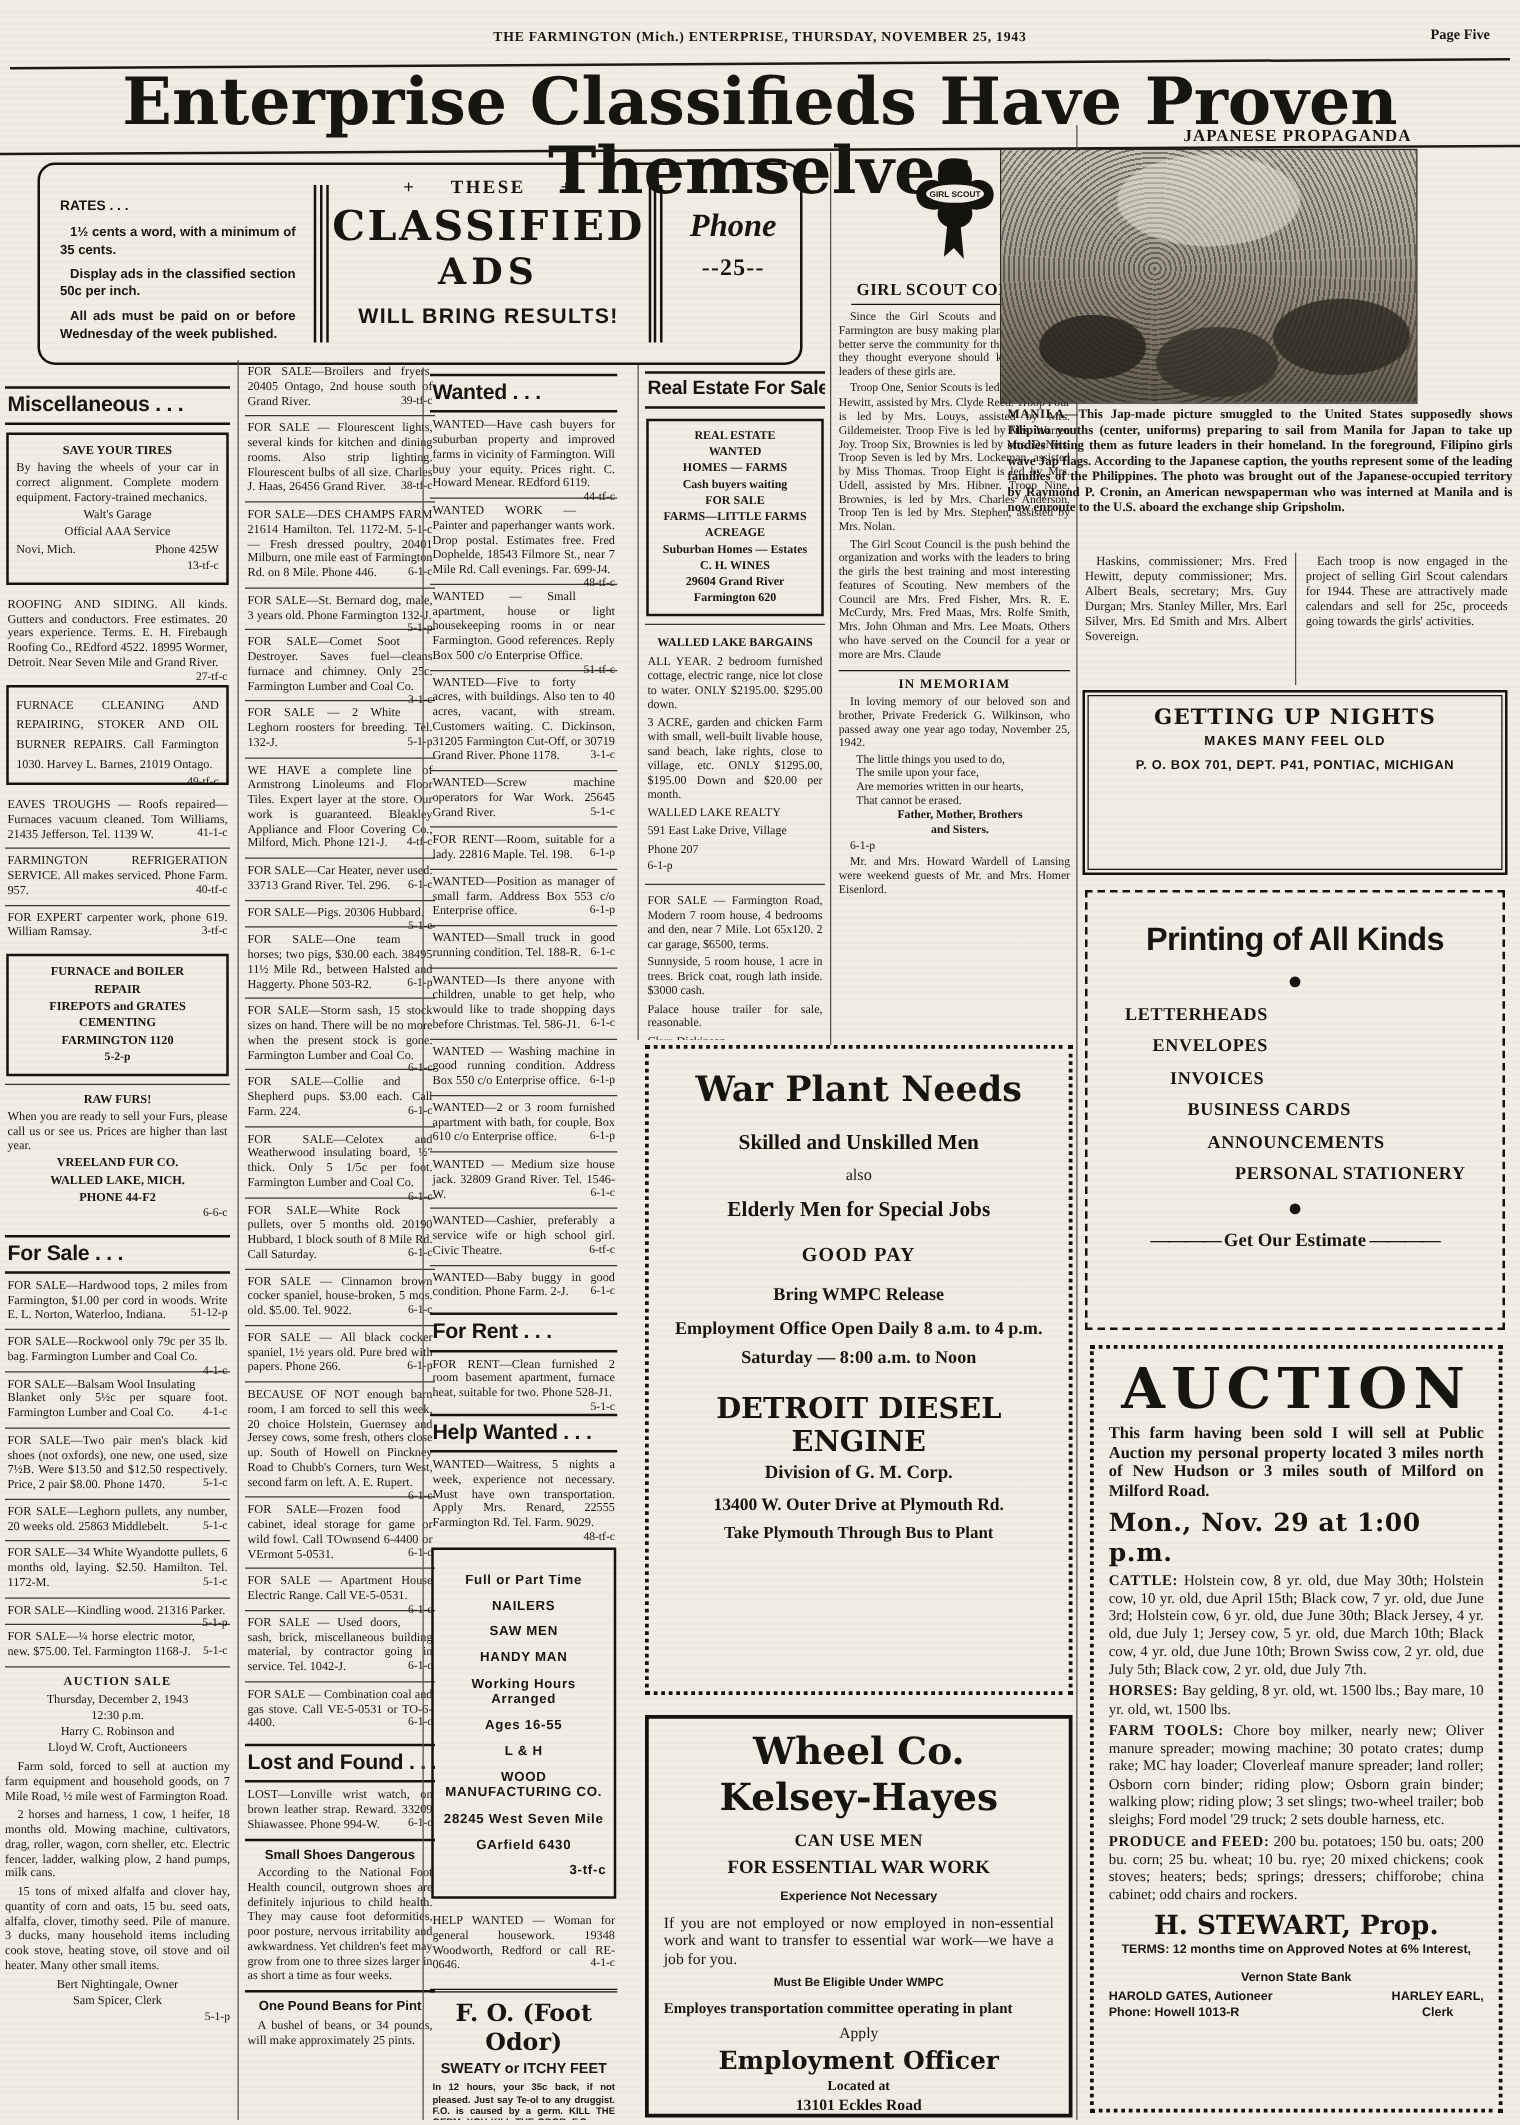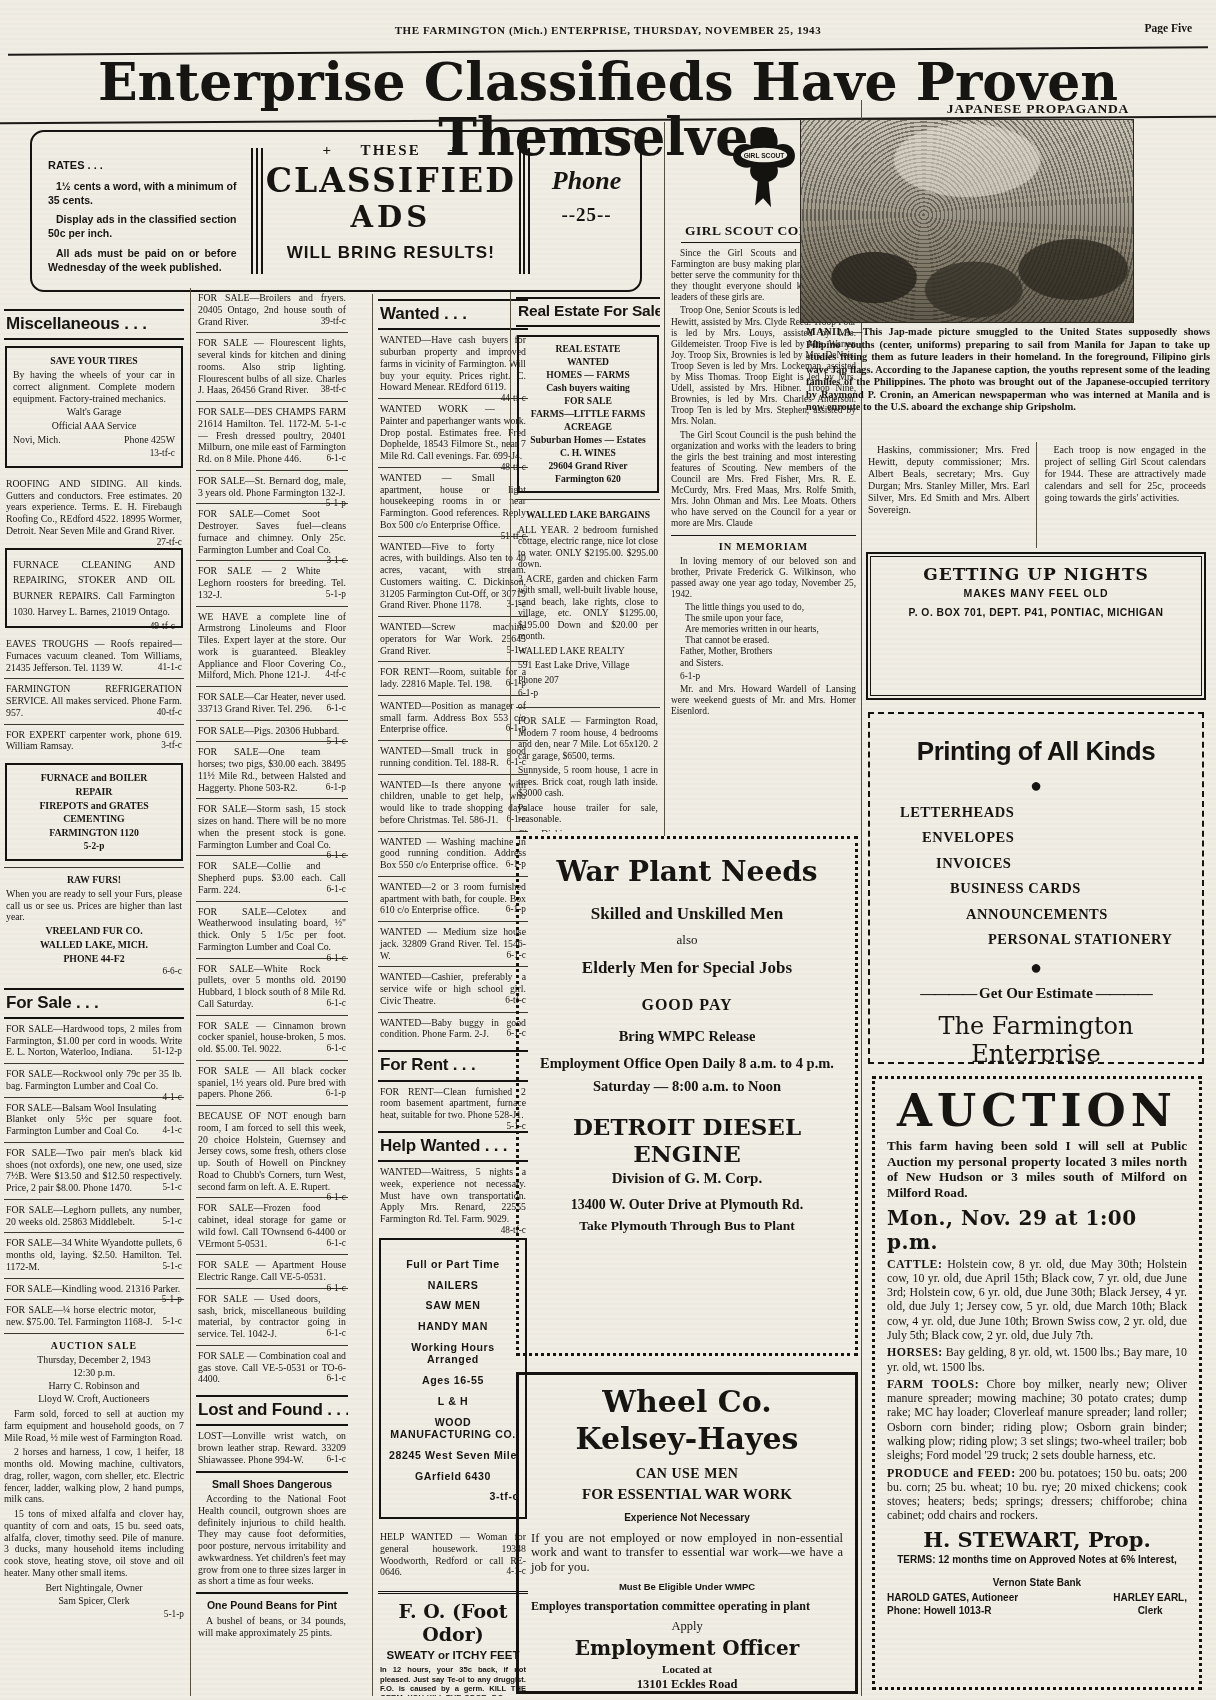--- a/index.html
+++ b/index.html
@@ -88,21 +88,21 @@
   .kelsey .loc{font-size:11px;font-weight:700;margin:3px 0 0;}
   .kelsey .adr{font-size:12.5px;font-weight:700;margin:2px 0 0;}
   
   .gscol{left:664px;top:122px;width:192px;height:714px;border-left:1px solid #55503f;padding-left:6px;box-sizing:border-box;font-size:9.4px;line-height:1.18;}
   .gslogo{text-align:center;margin:2px 0 4px;}
   .gshead{text-align:center;font-size:13.5px;font-weight:700;letter-spacing:.5px;border-bottom:1px solid #171511;padding-bottom:3px;margin:2px 10px 5px;}
   .gscol .para{margin:0 0 2px;text-indent:9px;text-align:justify;}
   .memhead{text-align:center;font-weight:700;font-size:10.5px;letter-spacing:1px;border-top:1px solid #171511;margin-top:6px;padding-top:5px;}
   .mem p{margin:2px 0;text-align:justify;text-indent:9px;}
   .mem .verse p{margin:0;text-indent:14px;text-align:left;}
-  .mem .sign p{margin:0;}
+  .mem .sign p{margin:0;text-align:center;font-weight:bold;}
   
   .japhead{left:866px;top:101px;width:344px;text-align:center;font-size:13.5px;font-weight:700;letter-spacing:.8px;}
   .photo{left:800px;top:119px;width:332px;height:202px;border:1px solid #2b2822;
     background:
       radial-gradient(ellipse 70px 42px at 22% 78%, rgba(40,36,28,.85) 0 60%, transparent 62%),
       radial-gradient(ellipse 80px 46px at 52% 84%, rgba(52,48,38,.8) 0 60%, transparent 62%),
       radial-gradient(ellipse 90px 50px at 82% 74%, rgba(44,40,31,.8) 0 60%, transparent 62%),
       radial-gradient(ellipse 120px 60px at 50% 20%, rgba(235,230,218,.5) 0 60%, transparent 62%),
       repeating-radial-gradient(circle at 37% 47%, rgba(28,24,18,.45) 0 1.5px, transparent 1.5px 4px),
       linear-gradient(180deg,#c7c2b4 0,#a8a294 38%,#837c6c 70%,#5f594b 100%);}
@@ -291,21 +291,21 @@
     <div class="article">
       <h4>Small Shoes Dangerous</h4>
       <p>According to the National Foot Health council, outgrown shoes are definitely injurious to child health. They may cause foot deformities, poor posture, nervous irritability and awkwardness. Yet children's feet may grow from one to three sizes larger in as short a time as four weeks.</p>
     </div>
     <div class="article">
       <h4>One Pound Beans for Pint</h4>
       <p>A bushel of beans, or 34 pounds, will make approximately 25 pints.</p>
     </div>
   </div>
 
-  <div class="abs ncol bl" style="left:372px;top:294px;width:156px;height:1402px;padding-left:5px;box-sizing:border-box;">
+  <div class="abs ncol bl" style="left:338px;top:294px;width:156px;height:1402px;padding-left:5px;box-sizing:border-box;">
     <div class="sechead">Wanted  . . .</div>
     <div class="adlist">
 
     <p class="ad"><span>WANTED—Have cash buyers for suburban property and improved farms in vicinity of Farmington. Will buy your equity. Prices right. C. Howard Menear. REdford 6119.</span><span class="code">44-tf-c</span></p>
         <p class="ad"><span>WANTED WORK — Painter and paperhanger wants work. Drop postal. Estimates free. Fred Dophelde, 18543 Filmore St., near 7 Mile Rd. Call evenings. Far. 699-J4.</span><span class="code">48-tf-c</span></p>
         <p class="ad"><span>WANTED — Small apartment, house or light housekeeping rooms in or near Farmington. Good references. Reply Box 500 c/o Enterprise Office.</span><span class="code">51-tf-c</span></p>
         <p class="ad"><span>WANTED—Five to forty acres, with buildings. Also ten to 40 acres, vacant, with stream. Customers waiting. C. Dickinson, 31205 Farmington Cut-Off, or 30719 Grand River. Phone 1178.</span><span class="code">3-1-c</span></p>
         <p class="ad"><span>WANTED—Screw machine operators for War Work. 25645 Grand River.</span><span class="code">5-1-c</span></p>
         <p class="ad"><span>FOR RENT—Room, suitable for a lady. 22816 Maple. Tel. 198.</span><span class="code">6-1-p</span></p>
         <p class="ad"><span>WANTED—Position as manager of small farm. Address Box 553 c/o Enterprise office.</span><span class="code">6-1-p</span></p>
@@ -495,21 +495,20 @@
 
     <p>LETTERHEADS</p>
         <p>ENVELOPES</p>
         <p>INVOICES</p>
         <p>BUSINESS CARDS</p>
         <p>ANNOUNCEMENTS</p>
         <p>PERSONAL STATIONERY</p>
       </div>
     <p class="dot">●</p>
     <p class="est">Get Our Estimate</p>
-    <p class="co">The Farmington Enterprise</p>
 
   </div>
 
   <div class="abs auction">
     <p class="t">AUCTION</p>
     <p class="intro">This farm having been sold I will sell at Public Auction my personal property located 3 miles north of New Hudson or 3 miles south of Milford on Milford Road.</p>
     <p class="date">Mon., Nov. 29 at 1:00 p.m.</p>
     <p class="sec"><b>CATTLE:</b> <span>Holstein cow, 8 yr. old, due May 30th; Holstein cow, 10 yr. old, due April 15th; Black cow, 7 yr. old, due June 3rd; Holstein cow, 6 yr. old, due June 30th; Black Jersey, 4 yr. old, due July 1; Jersey cow, 5 yr. old, due March 10th; Black cow, 4 yr. old, due June 10th; Brown Swiss cow, 2 yr. old, due July 5th; Black cow, 2 yr. old, due July 7th.</span></p>
     <p class="sec"><b>HORSES:</b> <span>Bay gelding, 8 yr. old, wt. 1500 lbs.; Bay mare, 10 yr. old, wt. 1500 lbs.</span></p>
     <p class="sec"><b>FARM TOOLS:</b> <span>Chore boy milker, nearly new; Oliver manure spreader; mowing machine; 30 potato crates; dump rake; MC hay loader; Cloverleaf manure spreader; land roller; Osborn corn binder; riding plow; Osborn grain binder; walking plow; riding plow; 3 set slings; two-wheel trailer; bob sleighs; Ford model '29 truck; 2 sets double harness, etc.</span></p>

